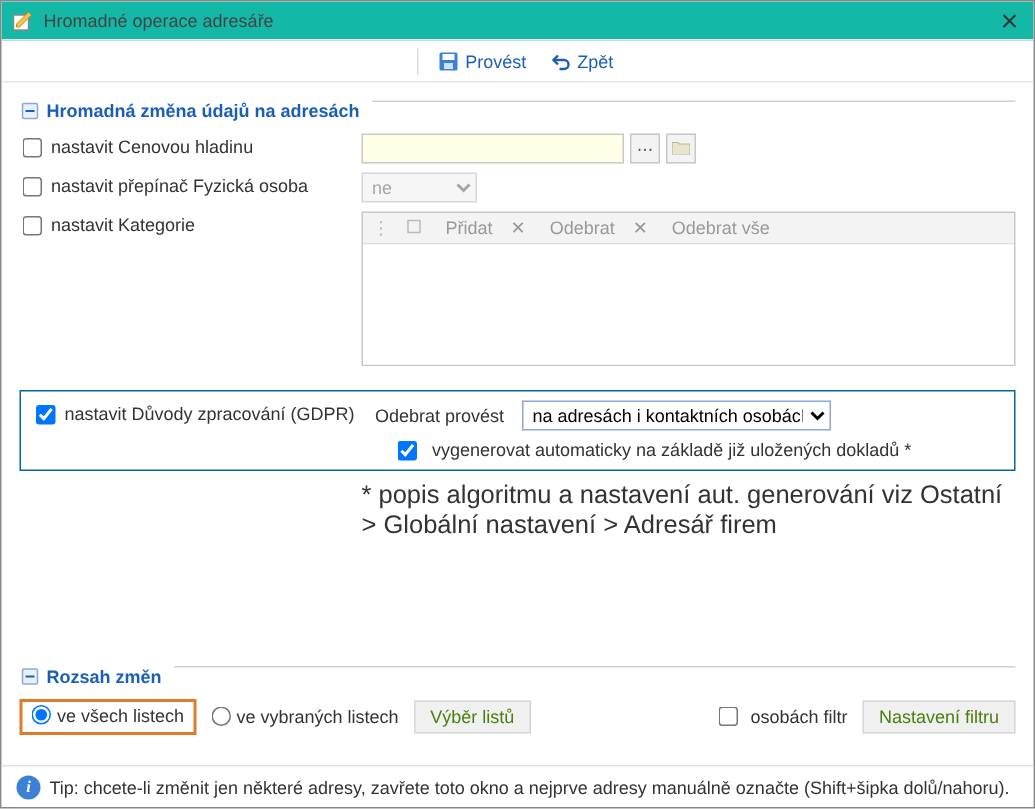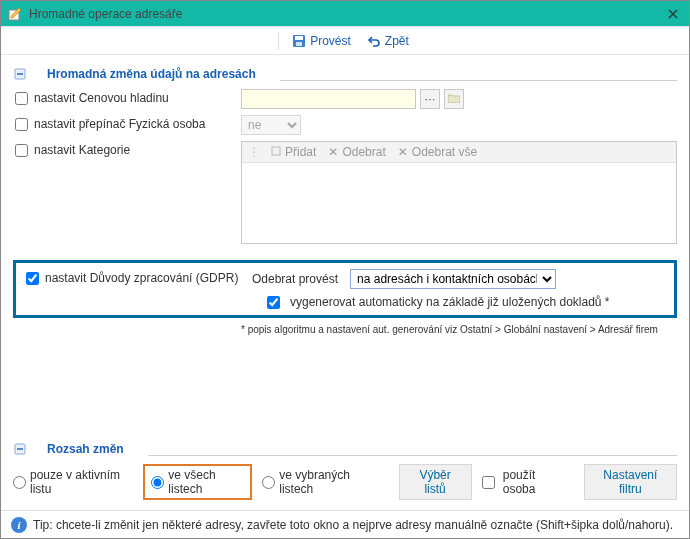--- a/index.html
+++ b/index.html
@@ -72,23 +72,22 @@
     display: inline-flex; align-items: center; justify-content: center;
   }
 
   
   .content {
     padding: 8px 12px 0 12px;
   }
 
   .section-header {
     display: flex;
-    align-items: flex-end;
+    align-items: flex-start;
     margin: 4px 0 8px 0;
-    gap: 16px;
   }
   .section-header .chev {
     width: 14px; height: 14px;
     display: inline-flex; align-items: center; justify-content: center;
     margin-right: 4px;
   }
   .section-header .label {
     color: #1a5fb4;
     font-weight: bold;
   }
@@ -153,86 +152,85 @@
   .cat-toolbar {
     background: #f3f3f3;
     border-bottom: 1px solid #e0e0e0;
     padding: 3px 6px;
     display: flex;
     gap: 12px;
     color: #999;
     align-items: center;
   }
   .cat-toolbar .item {
-    display: inline-flex; align-items: center; gap: 4px;
+    display: inline-flex; align-items: center; gap: 16px;
     cursor: default;
   }
   .cat-toolbar .grip {
     color: #bbb; letter-spacing: -1px;
   }
   .cat-area {
     height: 80px;
     background: #fff;
   }
 
   
   .hl {
-    border: 3px solid #0369a1;
+    border: 1px solid #0369a1;
     padding: 6px 8px;
     margin-top: 16px;
   }
   .hl .row { margin-bottom: 6px; }
   .hl .row:last-child { margin-bottom: 0; gap: 13px; }
   .hl select.sel {
     width: 206px;
     background: #fff;
     border: 1px solid #8aa9d6;
   }
   .op-label {
     margin-right: 8px;
   }
 
   .note {
     margin: 6px 0 0 0;
     padding-left: 228px;
     color: #333;
-    font-size: 10px;
+    font-size: 17px;
   }
 
   
   .bottom-section {
     position: absolute;
     left: 12px; right: 12px;
-    bottom: 38px;
+    bottom: 48px;
   }
   .scope-row {
     display: flex;
     align-items: center;
     gap: 10px;
     margin-top: 6px;
   }
   .radio-wrap {
     display: inline-flex;
     align-items: center;
     gap: 4px;
   }
   .radio-wrap input { margin: 0; }
   .radio-hl {
     border: 2px solid #e07b2a;
     padding: 2px 6px;
   }
   .ghost-btn {
-    height: 36px;
+    height: 22px;
     border: 1px solid #d6d6d6;
     background: #f0f0f0;
-    color: #0369a1;
+    color: #4d7c0f;
     padding: 0 10px;
     font-family: inherit;
     font-size: 12px;
-    margin-left: 12px;
   }
   .filter-group {
     margin-left: auto;
     display: inline-flex;
     align-items: center;
     gap: 10px;
   }
 
   
   .tipbar {
@@ -332,21 +330,21 @@
       </span>
     </div>
   </div>
 
   <div class="row">
     <div class="left-col">
       <input type="checkbox" class="chk" style="">
       <span>nastavit přepínač Fyzická osoba</span>
     </div>
     <div class="right-col">
-      <select class="sel" style="width:60px" disabled="">
+      <select class="sel" style="width:77px" disabled="">
         <option>ne</option>
       </select>
     </div>
   </div>
 
   <div class="row">
     <div class="left-col">
       <input type="checkbox" class="chk" style="">
       <span>nastavit Kategorie</span>
     </div>
@@ -408,43 +406,39 @@
       <svg width="12" height="12" viewBox="0 0 12 12">
         <rect x="1" y="1" width="10" height="10" rx="1" fill="#e8f0fb" stroke="#8aa9d6"></rect>
         <path d="M3 6 H9" stroke="#1a5fb4" stroke-width="1.4"></path>
       </svg>
     </span>
     <span class="label">Rozsah změn</span>
     <span class="rule"></span>
   </div>
 
   <div class="scope-row">
-    <label class="radio-wrap">
-      <input type="radio" name="scope" style="">
-      <span>pouze v aktivním listu</span>
-    </label>
 
     <span class="radio-hl">
       <label class="radio-wrap">
         <input type="radio" name="scope" checked="" style="">
         <span>ve všech listech</span>
       </label>
     </span>
 
     <label class="radio-wrap">
       <input type="radio" name="scope" style="">
       <span>ve vybraných listech</span>
     </label>
 
     <button class="ghost-btn" disabled="">Výběr listů</button>
 
     <span class="filter-group">
       <label class="radio-wrap">
         <input type="checkbox" class="chk" style="margin: 0px 4px 0px 0px;">
-        <span>použít osoba</span>
+        <span>osobách filtr</span>
       </label>
       <button class="ghost-btn" disabled="">Nastavení filtru</button>
     </span>
   </div>
 </div>
 
 <div class="tipbar">
   <span class="info-icon">i</span>
   <span>Tip: chcete-li změnit jen některé adresy, zavřete toto okno a nejprve adresy manuálně označte (Shift+šipka dolů/nahoru).</span>
 </div>

